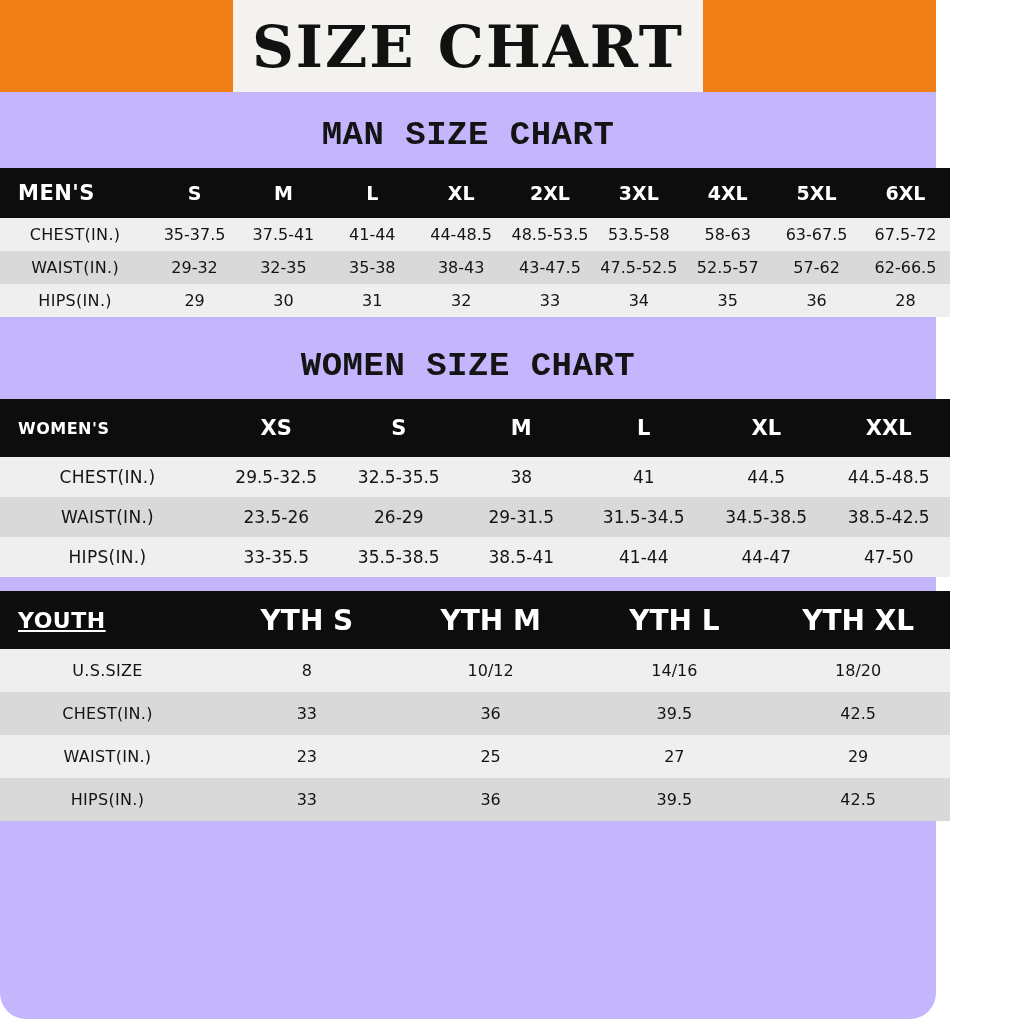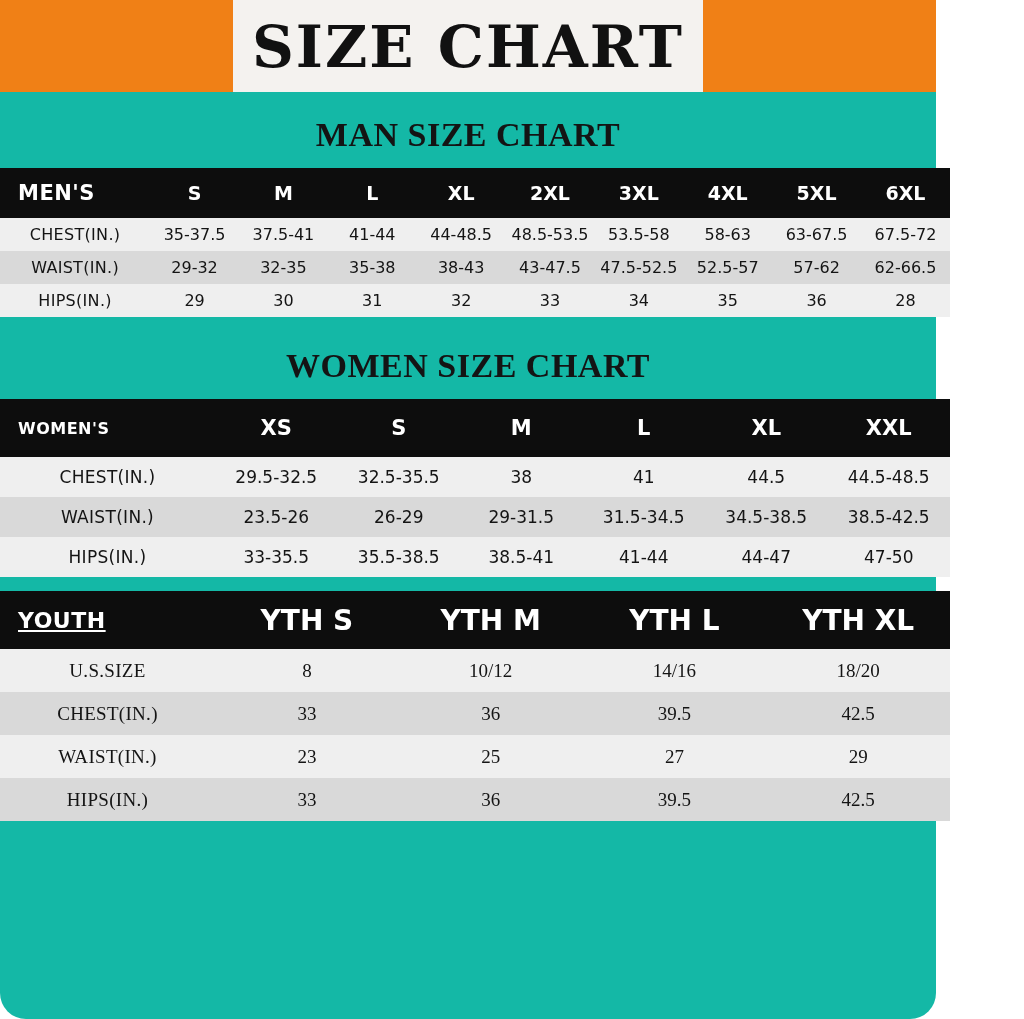--- a/index.html
+++ b/index.html
@@ -10,21 +10,21 @@
     width: 1024px;
     height: 1019px;
     background: #ffffff;
     font-family: "Liberation Sans", sans-serif;
     overflow: hidden;
   }
   .page {
     width: 936px;
     height: 1019px;
     position: relative;
-    background: #14b8a6;
+    background: #c4b5fd;
     box-sizing: border-box;
     border-radius: 26px;
   }
 
   
   .banner {
     height: 92px;
     background: #f08016;
     display: flex;
     align-items: center;
@@ -45,21 +45,21 @@
     font-size: 58px;
     letter-spacing: 2px;
     color: #111111;
     line-height: 1;
     margin-top: 2px;
   }
 
   
   .section-title {
     text-align: center;
-    font-family: Liberation Serif, serif;
+    font-family: Liberation Mono, monospace;
     font-weight: bold;
     font-size: 34px;
     color: #141414;
     letter-spacing: 0.5px;
   }
   .t-man    { margin-top: 24px; }
   .t-women  { margin-top: 30px; }
   .t-youth  { margin-top: 30px; }
 
   
@@ -101,21 +101,21 @@
   .chart tbody tr.odd  td { background: #efefef; }
   .chart tbody tr.even td { background: #d9d9d9; }
 
   
   .chart.women thead th { height: 56px; font-size: 21px; }
   .chart.women thead th.corner { font-size: 16px; }
   .chart.women tbody td { height: 38px; font-size: 17px; }
 
   .chart.youth thead th { height: 56px; font-size: 28px; }
   .chart.youth thead th.corner { font-size: 22px; text-decoration: underline; }
-  .chart.youth tbody td { height: 41px; font-size: 19px; font-family: Liberation Serif, serif; }
+  .chart.youth tbody td { height: 41px; font-size: 16px; }
 
   
   .note {
     margin: 22px auto 0 auto;
     width: 960px;
     text-align: center;
     color: #9a1b1b;
     font-family: "DejaVu Sans", sans-serif;
     font-size: 21px;
     line-height: 1.55;

